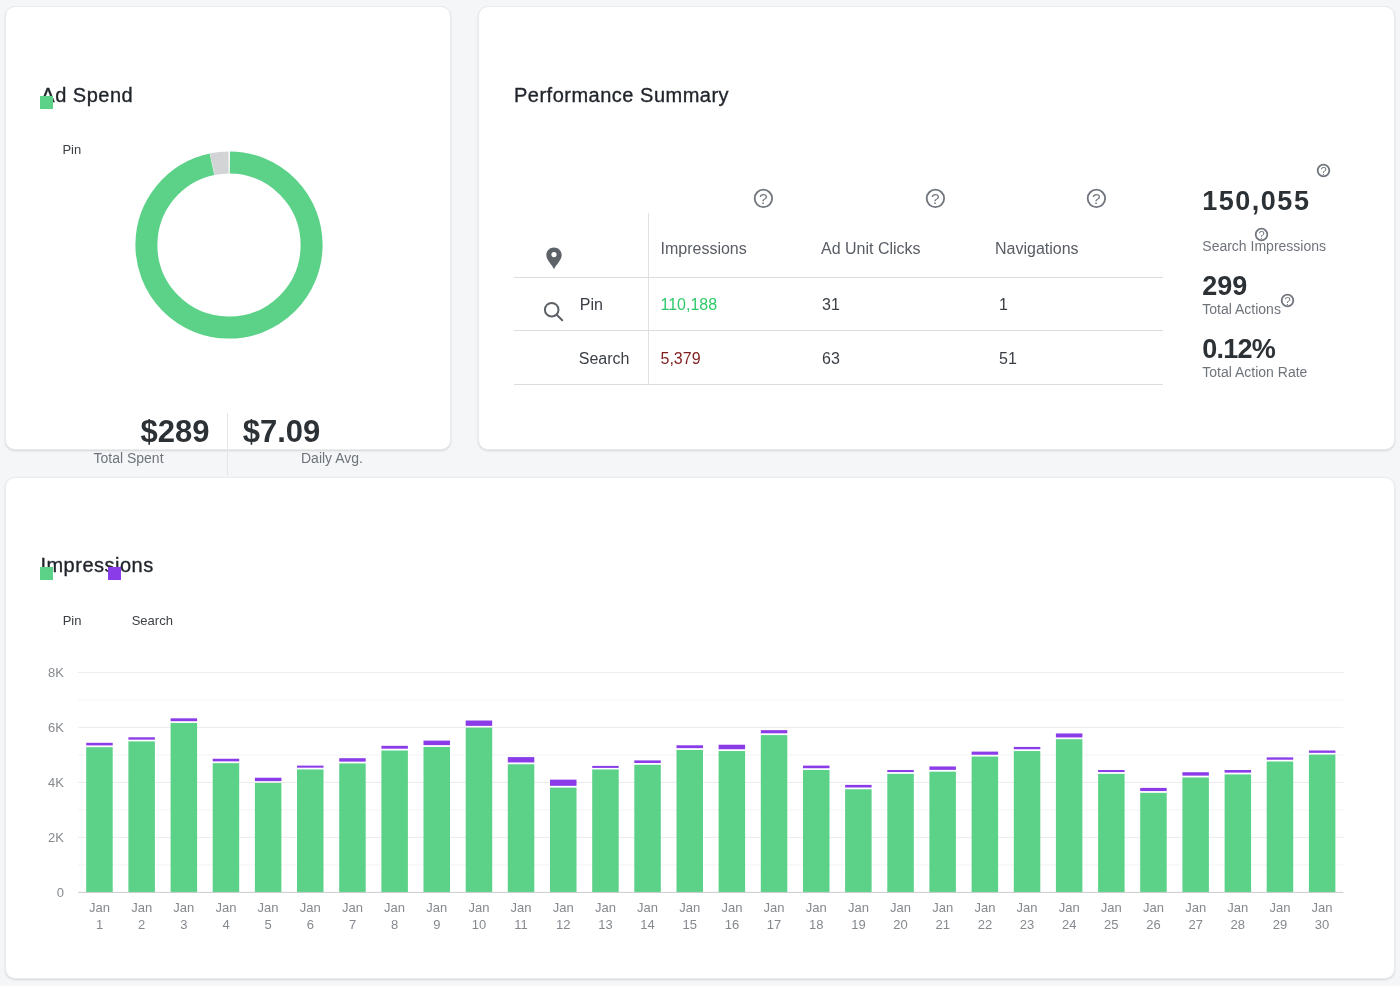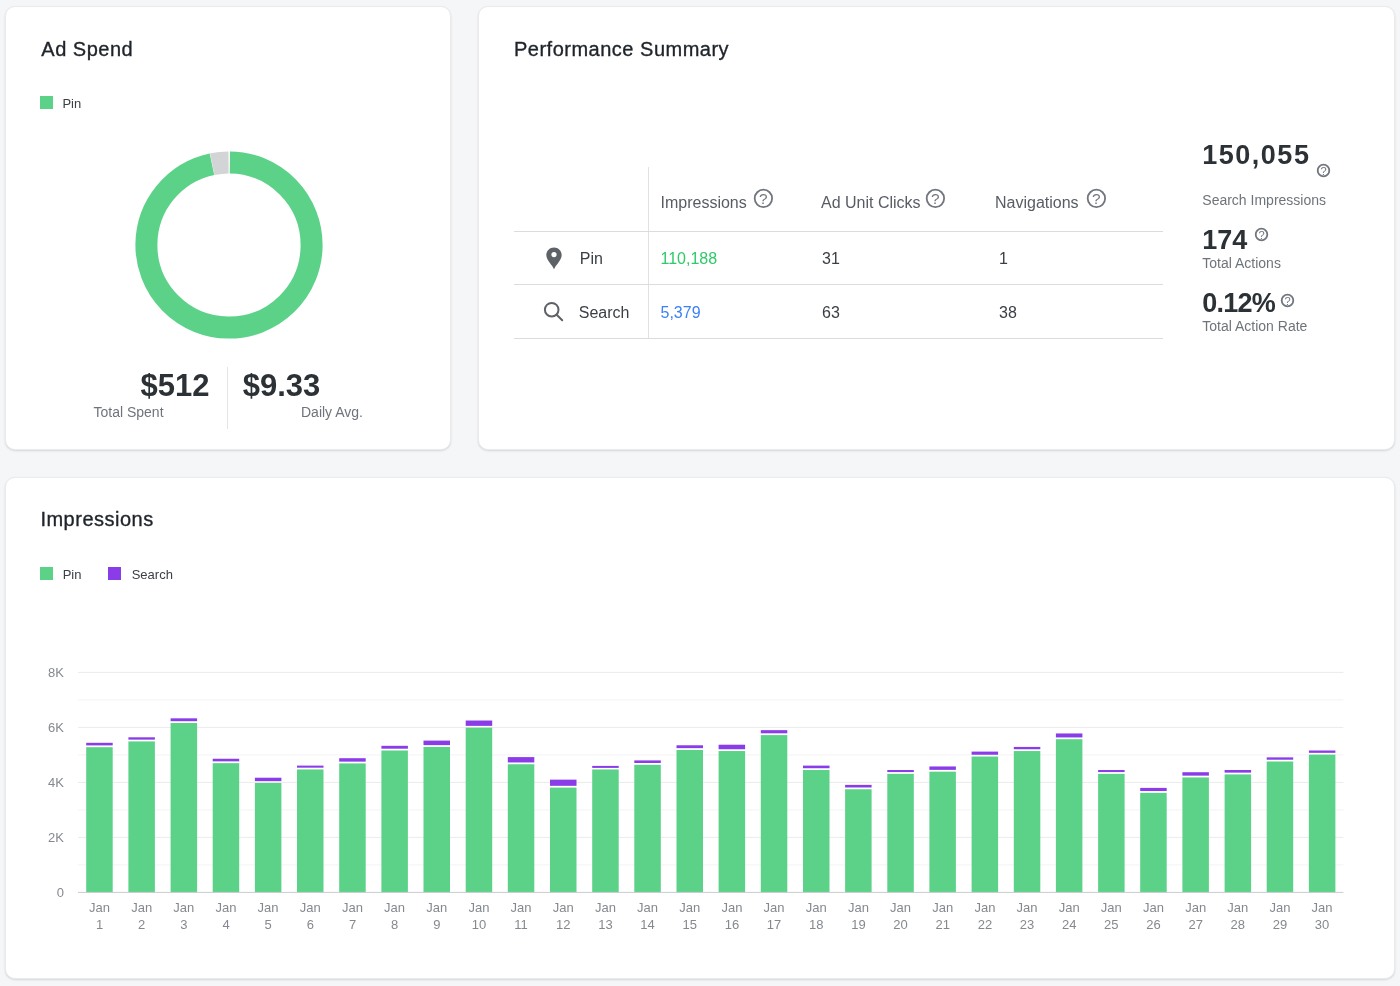--- a/index.html
+++ b/index.html
@@ -1,40 +1,40 @@
 <!DOCTYPE html>
 <html><head><meta charset="utf-8">
 <style>
 * { margin:0; padding:0; box-sizing:border-box; }
 html,body { width:1400px; height:986px; background:#f5f6f8; font-family:"Liberation Sans", sans-serif; position:relative; }
 .card { position:absolute; background:#fff; border:1px solid #e9ebed; border-radius:10px;
         box-shadow:0 1px 2px rgba(60,64,67,.18); }
-.abs { position:absolute; line-height:1; white-space:nowrap; }
+.abs { position:absolute; line-height:1; white-space:nowrap;margin-top:46px; }
 .title { font-size:20px; color:#1f242a; letter-spacing:.5px; -webkit-text-stroke:.35px #1f242a; }
 .sq { position:absolute; width:13px; height:13px; }
 .leg { position:absolute; line-height:1; font-size:13px; color:#3c4046; }
 .big { font-size:27px; font-weight:700; color:#2c3136; letter-spacing:0; }
 .slab { font-size:14px; color:#6f747b; }
 .cell { font-size:16px; color:#3a3f45; }
 .hdr { font-size:16px; color:#585d64; }
 </style></head>
 <body>
 
 <div class="card" style="left:5px; top:6px; width:446px; height:444px">
   <div class="abs title" style="left:35.3px; top:31.5px">Ad Spend</div>
   <div class="sq" style="left:34px; top:89px; background:#5cd289"></div>
   <div class="abs leg" style="left:56.4px; top:89.5px">Pin</div>
   <svg width="190" height="190" viewBox="0 0 190 190" style="position:absolute;left:127.8px;top:143px">
 <circle cx="95" cy="95" r="82.6" fill="none" stroke="#5cd289" stroke-width="22" stroke-dasharray="500.11 18.89" transform="rotate(-89.4 95 95)"></circle>
 <circle cx="95" cy="95" r="82.6" fill="none" stroke="#d3d4d5" stroke-width="22" stroke-dasharray="16.43 502.56" transform="rotate(258.3 95 95)"></circle>
 </svg>
-  <div class="abs" style="left:87.5px; top:362.8px; width:163px; text-align:center; font-size:31px; font-weight:700; color:#2c3136">$512</div>
+  <div class="abs" style="left:87.5px; top:362.8px; width:163px; text-align:center; font-size:31px; font-weight:700; color:#2c3136">$289</div>
   <div class="abs slab" style="left:87.5px; top:398.1px; width:163px; ">Total Spent</div>
   <div class="abs" style="left:221px; top:360px; width:1px; height:62px; background:#e4e5e7"></div>
-  <div class="abs" style="left:194px; top:362.8px; width:163px; text-align:center; font-size:31px; font-weight:700; color:#2c3136">$9.33</div>
+  <div class="abs" style="left:194px; top:362.8px; width:163px; text-align:center; font-size:31px; font-weight:700; color:#2c3136">$7.09</div>
   <div class="abs slab" style="left:194px; top:398.1px; width:163px; text-align:right">Daily Avg.</div>
 </div>
 
 <div class="card" style="left:478px; top:6px; width:917px; height:444px">
   <div class="abs title" style="left:35px; top:31.5px">Performance Summary</div>
 
   <div class="abs" style="left:169px; top:160px; width:1px; height:171px; background:#dfe1e3"></div>
   <div class="abs" style="left:35px; top:224.3px; width:649px; height:1px; background:#dbdcde"></div>
   <div class="abs" style="left:35px; top:277px; width:649px; height:1px; background:#dbdcde"></div>
   <div class="abs" style="left:35px; top:331.3px; width:649px; height:1px; background:#dbdcde"></div>
@@ -62,31 +62,31 @@
   <div class="abs cell" style="left:100.8px; top:244px">Pin</div>
   <div class="abs cell" style="left:181.5px; top:244px; color:#2fc96a">110,188</div>
   <div class="abs cell" style="left:343px; top:244px">31</div>
   <div class="abs cell" style="left:520px; top:244px">1</div>
 
   <svg width="22" height="22" viewBox="0 0 22 22" style="position:absolute;left:64px;top:293.5px">
 <circle cx="8.7" cy="8.7" r="6.8" fill="none" stroke="#5d6268" stroke-width="2"></circle>
 <line x1="13.7" y1="13.7" x2="19.2" y2="19.2" stroke="#5d6268" stroke-width="2" stroke-linecap="round"></line>
 </svg>
   <div class="abs cell" style="left:99.8px; top:297.5px">Search</div>
-  <div class="abs cell" style="left:181.5px; top:297.5px; color:#3b82f6">5,379</div>
+  <div class="abs cell" style="left:181.5px; top:297.5px; color:#7f1d1d">5,379</div>
   <div class="abs cell" style="left:343px; top:297.5px">63</div>
-  <div class="abs cell" style="left:520px; top:297.5px">38</div>
+  <div class="abs cell" style="left:520px; top:297.5px">51</div>
 
   <div class="abs big" style="left:723.3px; top:135px; letter-spacing:1.5px">150,055</div>
   <svg width="15" height="15" style="position:absolute;left:836.5px;top:155.6px">
       <circle cx="7.5" cy="7.5" r="5.8" fill="none" stroke="#71767e" stroke-width="1.8"></circle>
       <text x="7.5" y="11.6" text-anchor="middle" font-size="11.1" fill="#71767e" font-family="Liberation Sans, sans-serif">?</text>
     </svg>
   <div class="abs slab" style="left:723.3px; top:186px">Search Impressions</div>
-  <div class="abs big" style="left:723.3px; top:219.5px">174</div>
+  <div class="abs big" style="left:723.3px; top:219.5px">299</div>
   <svg width="15" height="15" style="position:absolute;left:775px;top:220px">
       <circle cx="7.5" cy="7.5" r="5.8" fill="none" stroke="#71767e" stroke-width="1.8"></circle>
       <text x="7.5" y="11.6" text-anchor="middle" font-size="11.1" fill="#71767e" font-family="Liberation Sans, sans-serif">?</text>
     </svg>
   <div class="abs slab" style="left:723.3px; top:248.8px">Total Actions</div>
   <div class="abs big" style="left:723.3px; top:283.4px; letter-spacing:-0.8px">0.12%</div>
   <svg width="15" height="15" style="position:absolute;left:801.4px;top:286px">
       <circle cx="7.5" cy="7.5" r="5.8" fill="none" stroke="#71767e" stroke-width="1.8"></circle>
       <text x="7.5" y="11.6" text-anchor="middle" font-size="11.1" fill="#71767e" font-family="Liberation Sans, sans-serif">?</text>
     </svg>

